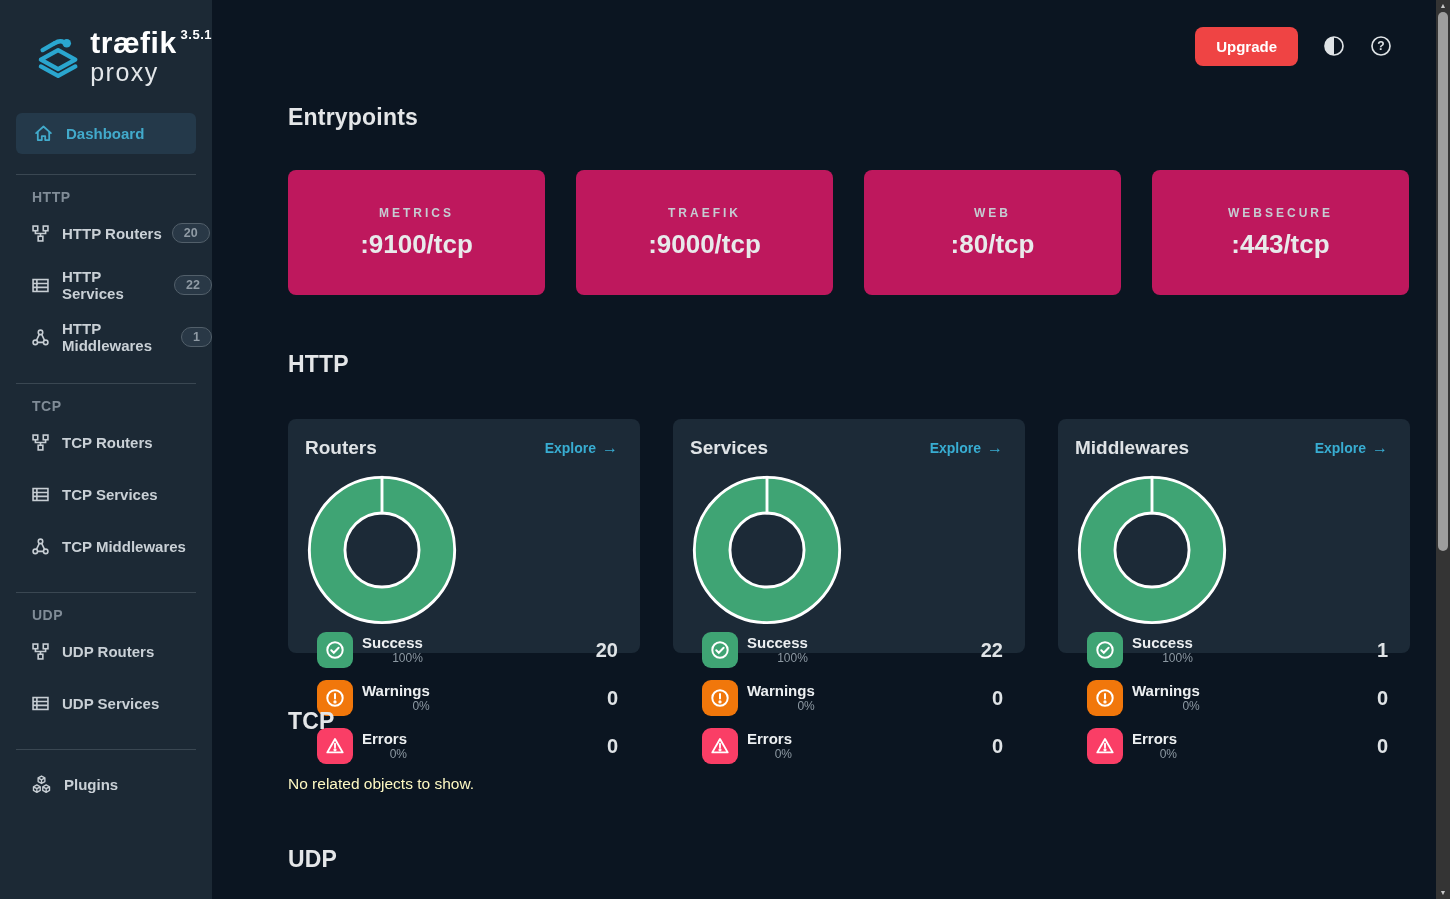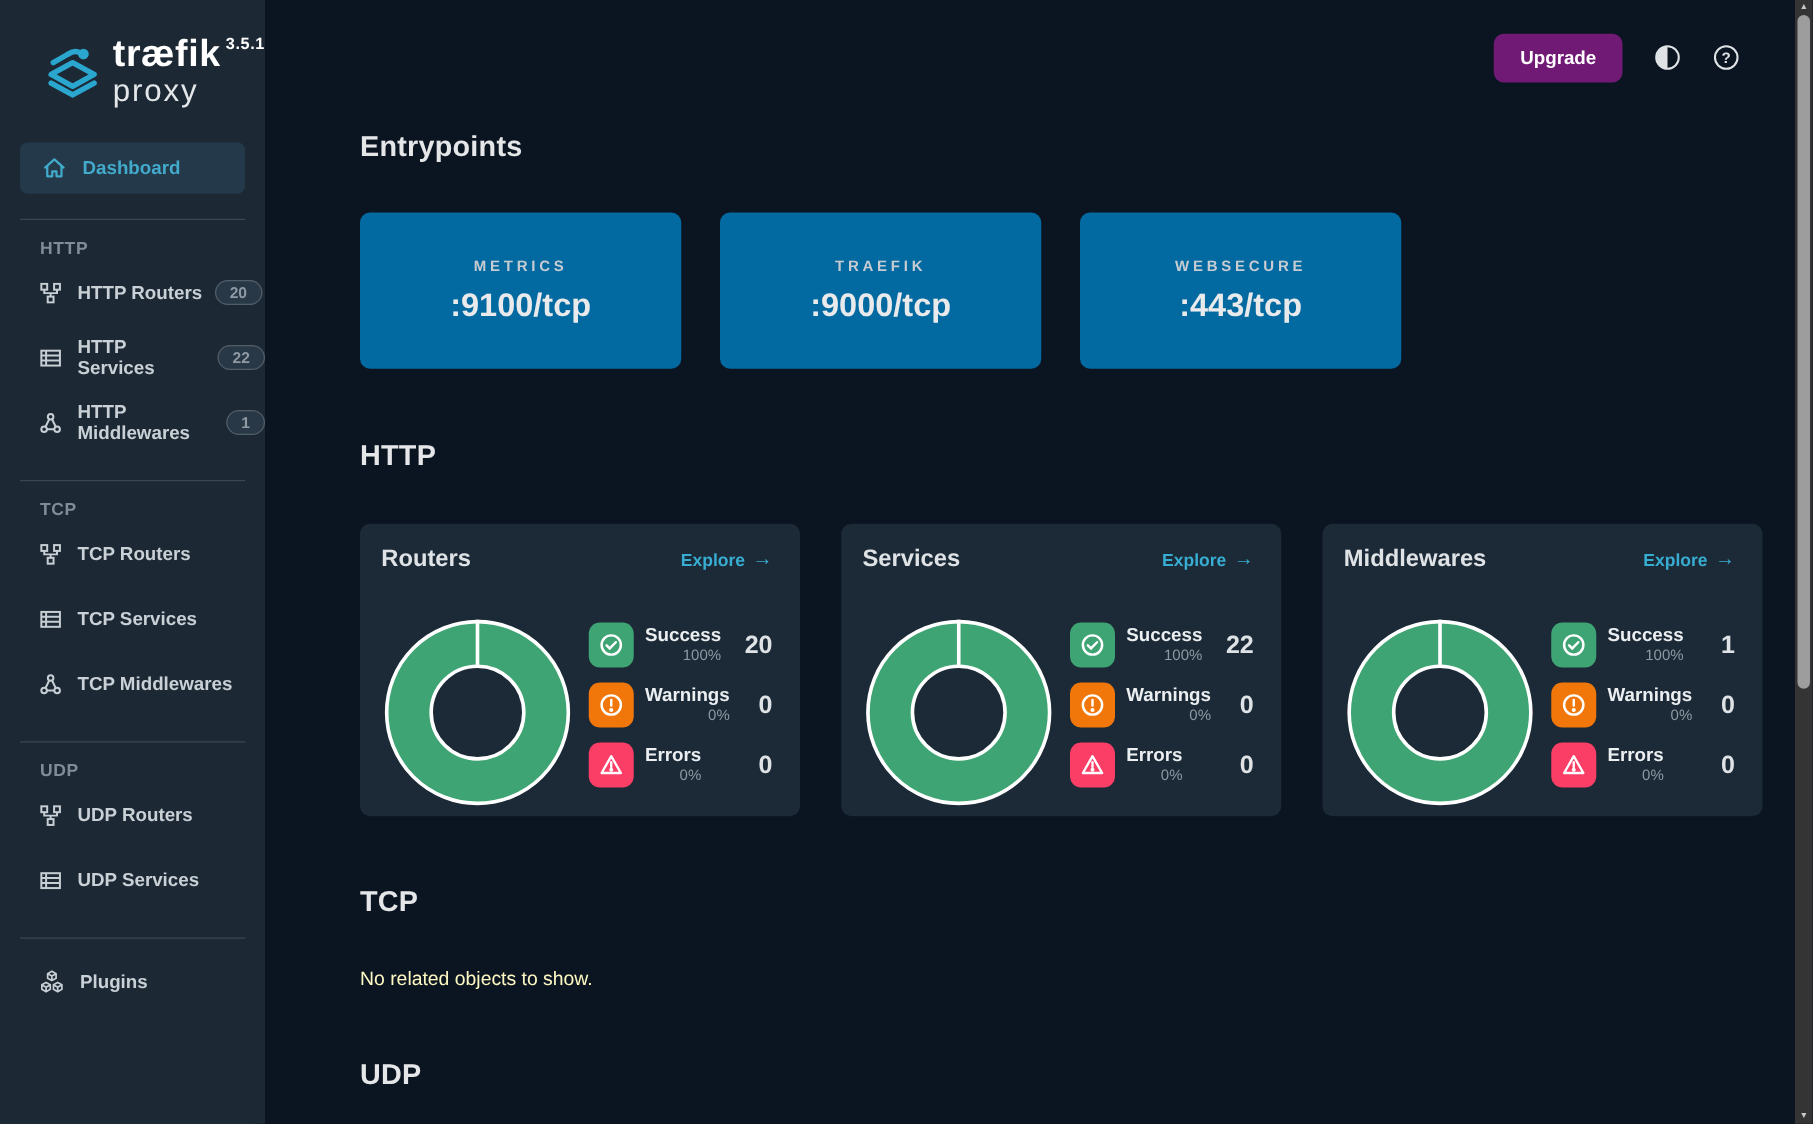--- a/index.html
+++ b/index.html
@@ -46,56 +46,56 @@
     padding:3px 11px; line-height:1;
   }
 
   
   .main {
     position:absolute; left:264px; top:0; width:1172px; height:899px;
     padding:0 26px 0 24px;
   }
   .topbar { height:92px; display:flex; align-items:center; justify-content:flex-end; gap:25px; padding-right:18px; }
   .upgrade-btn {
-    background:#701a75; color:#fff; border:0; border-radius:8px;
+    background:#ef4444; color:#fff; border:0; border-radius:8px;
     font-family:inherit; font-size:15px; font-weight:bold;
     padding:11px 21px; cursor:pointer;
   }
   .icon-btn { width:22px; height:22px; cursor:pointer; display:flex; align-items:center; justify-content:center; }
 
   h1.sec {
     margin:0; color:#e4e6e8; font-size:23px; font-weight:bold; letter-spacing:.2px;
   }
   h1.ep-title { margin-top:12px; }
   h1.http-title { margin-top:56px; }
   h1.tcp-title { margin-top:55px; }
   h1.udp-title { margin-top:53px; }
 
   .ep-row { display:flex; gap:31px; margin-top:39px; }
   .ep-card {
-    width:257px; height:125px; background:#0369a1; border-radius:8px;
+    width:257px; height:125px; background:#be185d; border-radius:8px;
     display:flex; flex-direction:column; align-items:center; justify-content:center;
   }
   .ep-name { color:#c6ccd2; font-size:12px; font-weight:bold; letter-spacing:3px; margin-bottom:9px; }
   .ep-addr { color:#e8eaeb; font-size:26px; font-weight:bold; }
 
   .cards-row { display:flex; gap:33px; margin-top:41px; }
   .card {
     width:352px; height:234px; background:#1c2a37; border-radius:8px;
     padding:18px 22px 16px 17px;
     text-align:right;
   }
   .card-head { display:flex; align-items:center; justify-content:space-between; }
   .card-head h2 { margin:0; color:#dfe3e6; font-size:19px; font-weight:bold; }
   .explore {
     color:#38add2; font-size:14px; font-weight:bold; text-decoration:none; cursor:pointer;
     display:flex; align-items:center; gap:6px;
   }
   .explore .arr { font-size:16px; }
-  .card-body { display:flex; margin-top:34px; }
+  .card-body { display:flex; margin-top:14px;flex-direction:column; }
   .donut { width:154px; height:154px; flex:none; }
   .legend { flex:1; margin-left:12px; padding-top:5px; }
   .legend-row { display:flex; align-items:center; height:36px; margin-bottom:12px; }
   .legend-row:last-child { margin-bottom:0; }
   .lg-ic {
     width:36px; height:36px; border-radius:9px; flex:none;
     display:flex; align-items:center; justify-content:center;
   }
   .lg-success { background:#3fa474; }
   .lg-warning { background:#f1770b; }
@@ -276,20 +276,24 @@
   <div class="ep-row">
     <div class="ep-card">
       <div class="ep-name">METRICS</div>
       <div class="ep-addr">:9100/tcp</div>
     </div>
     <div class="ep-card">
       <div class="ep-name">TRAEFIK</div>
       <div class="ep-addr">:9000/tcp</div>
     </div>
     <div class="ep-card">
+      <div class="ep-name">WEB</div>
+      <div class="ep-addr">:80/tcp</div>
+    </div>
+    <div class="ep-card">
       <div class="ep-name">WEBSECURE</div>
       <div class="ep-addr">:443/tcp</div>
     </div>
   </div>
 
   <h1 class="sec http-title">HTTP</h1>
 
   <div class="cards-row">
 
     <section class="card">

